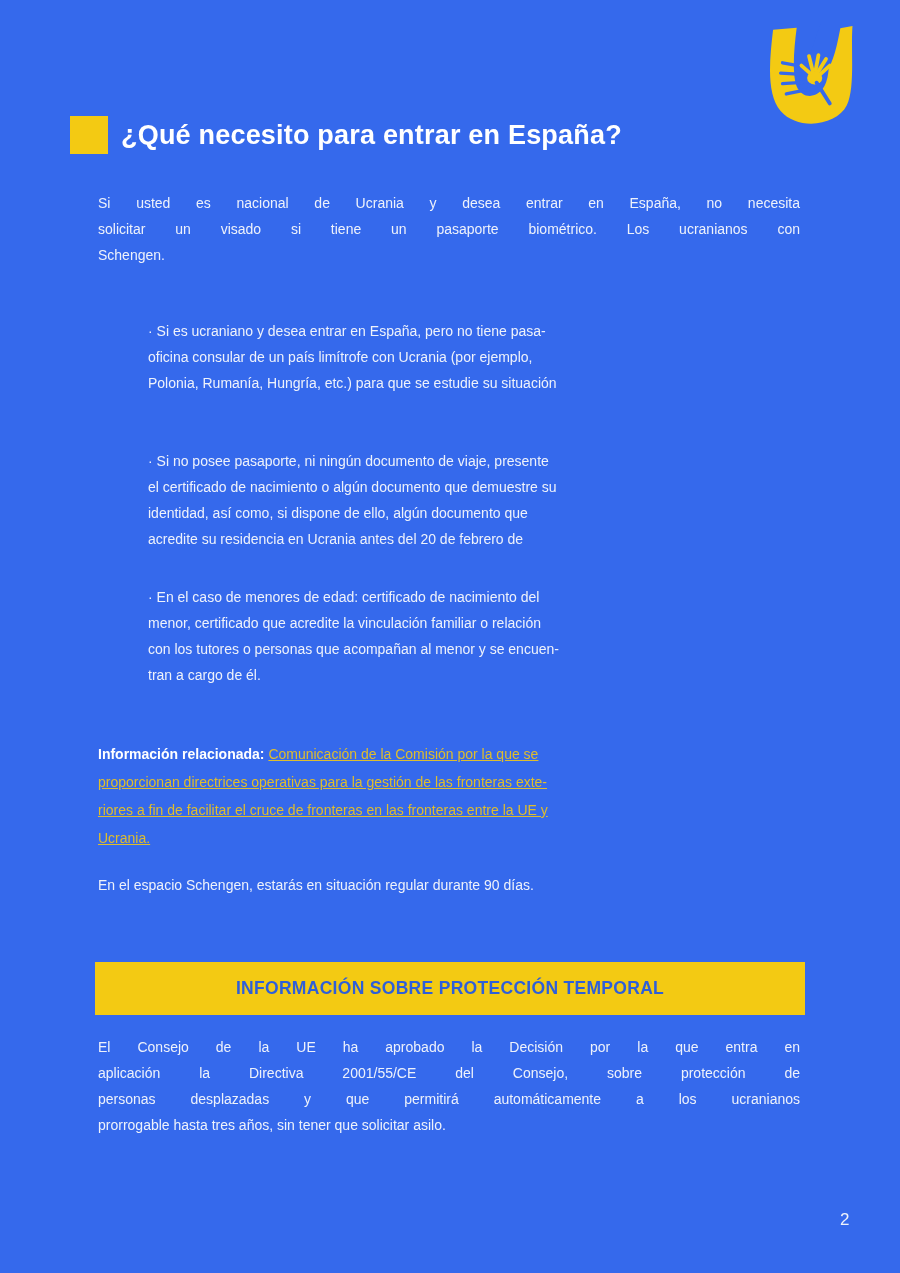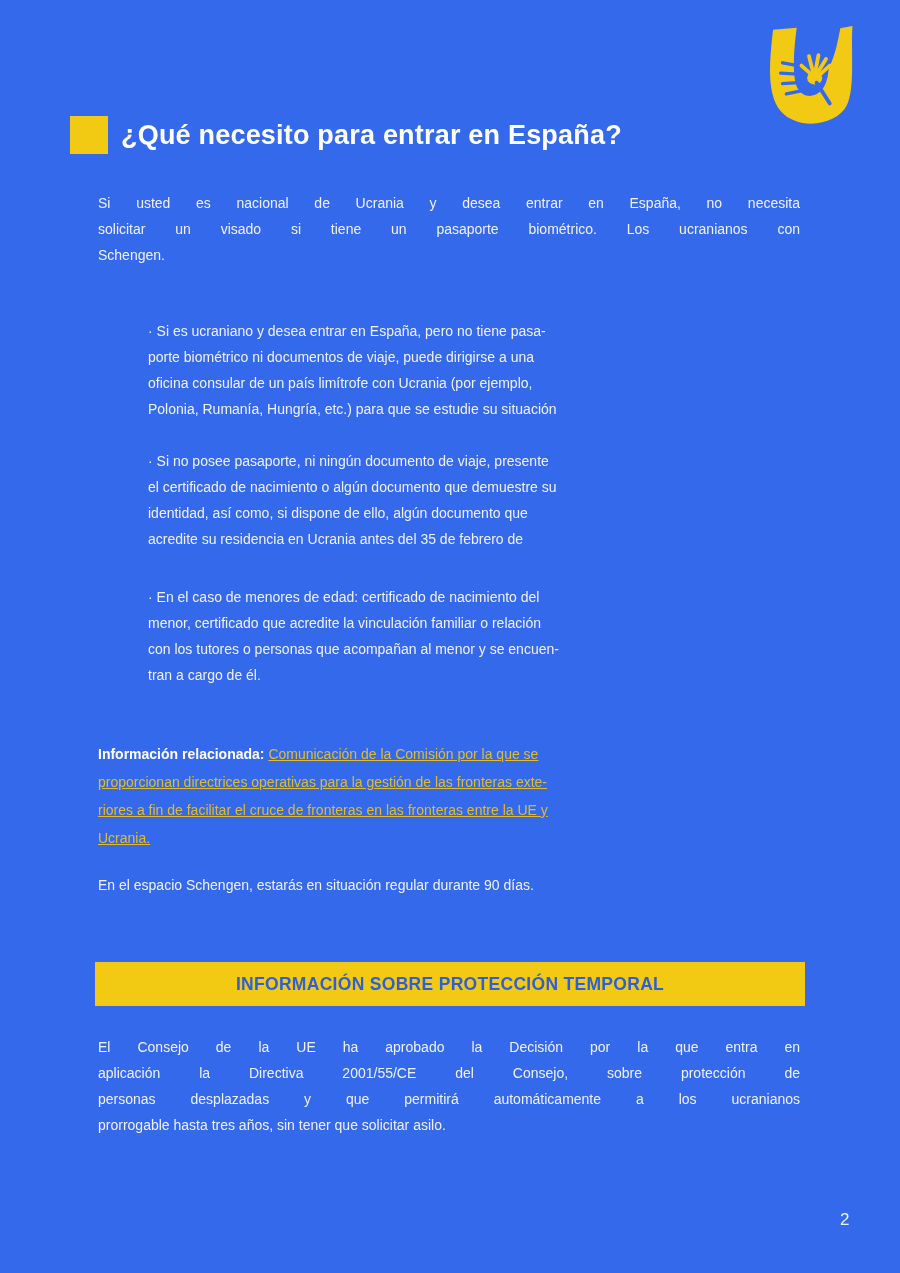--- a/index.html
+++ b/index.html
@@ -25,21 +25,21 @@
   .para{position:absolute;font-size:14px;line-height:26px;}
   .intro{top:190px;left:98px;width:702px;}
   .bullet1{top:318px;left:148px;width:622px;}
   .bullet2{top:448px;left:148px;width:622px;}
   .bullet3{top:584px;left:148px;width:622px;}
   .related{top:740px;left:98px;width:704px;line-height:28px;}
   .related strong{color:var(--title);}
   .doc-link{color:var(--link-yellow);text-decoration:underline;white-space:pre-line;cursor:pointer;}
   .note{top:872px;left:98px;width:704px;}
   .banner{
-    position:absolute;top:962px;left:95px;width:710px;height:44px;
+    position:absolute;top:962px;left:95px;width:710px;height:53px;
     background:var(--yellow);display:flex;align-items:center;justify-content:center;
   }
   .banner span{color:var(--banner-text);font-weight:bold;font-size:17.5px;letter-spacing:.3px;}
   .tp{top:1034px;left:98px;width:702px;}
   .page-number{position:absolute;top:1210px;left:840px;font-size:17px;}
   .jline{text-align:justify;text-align-last:justify;}
 </style>
 </head>
 <body>
 
@@ -73,29 +73,28 @@
   </div>
 
   <div class="para intro">
       <div class="jline">Si usted es nacional de Ucrania y desea entrar en España, no necesita</div>
       <div class="jline">solicitar un visado si tiene un pasaporte biométrico. Los ucranianos con</div>
       <div>Schengen.</div>
     </div>
 
   <div class="para bullet1">
       <div>· Si es ucraniano y desea entrar en España, pero no tiene pasa-</div>
-      <div>porte biométrico ni documentos de viaje, puede dirigirse a una</div>
       <div>oficina consular de un país limítrofe con Ucrania (por ejemplo,</div>
       <div>Polonia, Rumanía, Hungría, etc.) para que se estudie su situación</div>
     </div>
   <div class="para bullet2">
       <div>· Si no posee pasaporte, ni ningún documento de viaje, presente</div>
       <div>el certificado de nacimiento o algún documento que demuestre su</div>
       <div>identidad, así como, si dispone de ello, algún documento que</div>
-      <div>acredite su residencia en Ucrania antes del 35 de febrero de</div>
+      <div>acredite su residencia en Ucrania antes del 20 de febrero de</div>
     </div>
   <div class="para bullet3">
       <div>· En el caso de menores de edad: certificado de nacimiento del</div>
       <div>menor, certificado que acredite la vinculación familiar o relación</div>
       <div>con los tutores o personas que acompañan al menor y se encuen-</div>
       <div>tran a cargo de él.</div>
     </div>
 
   <div class="para related">
     <strong>Información relacionada:</strong>

